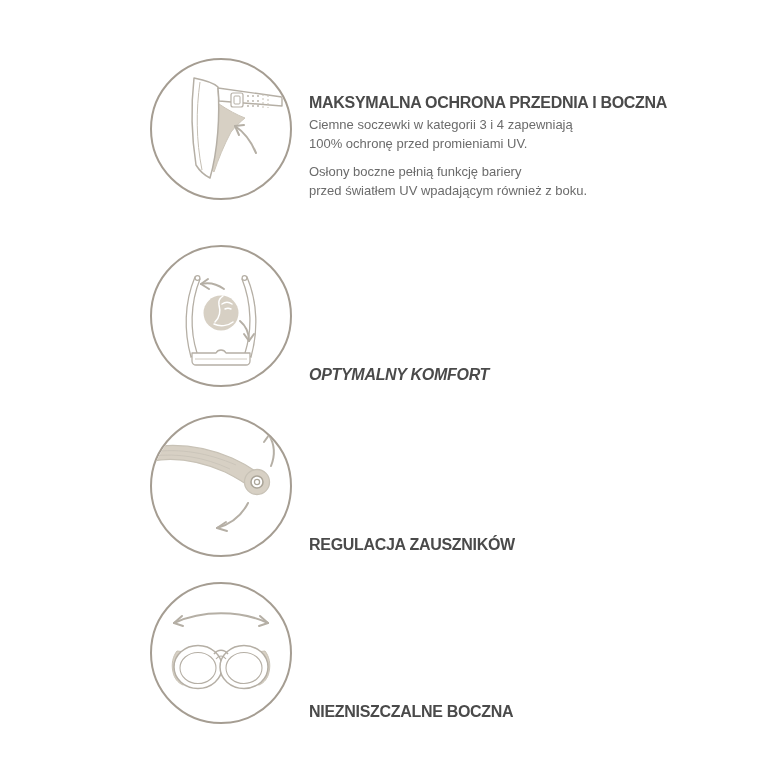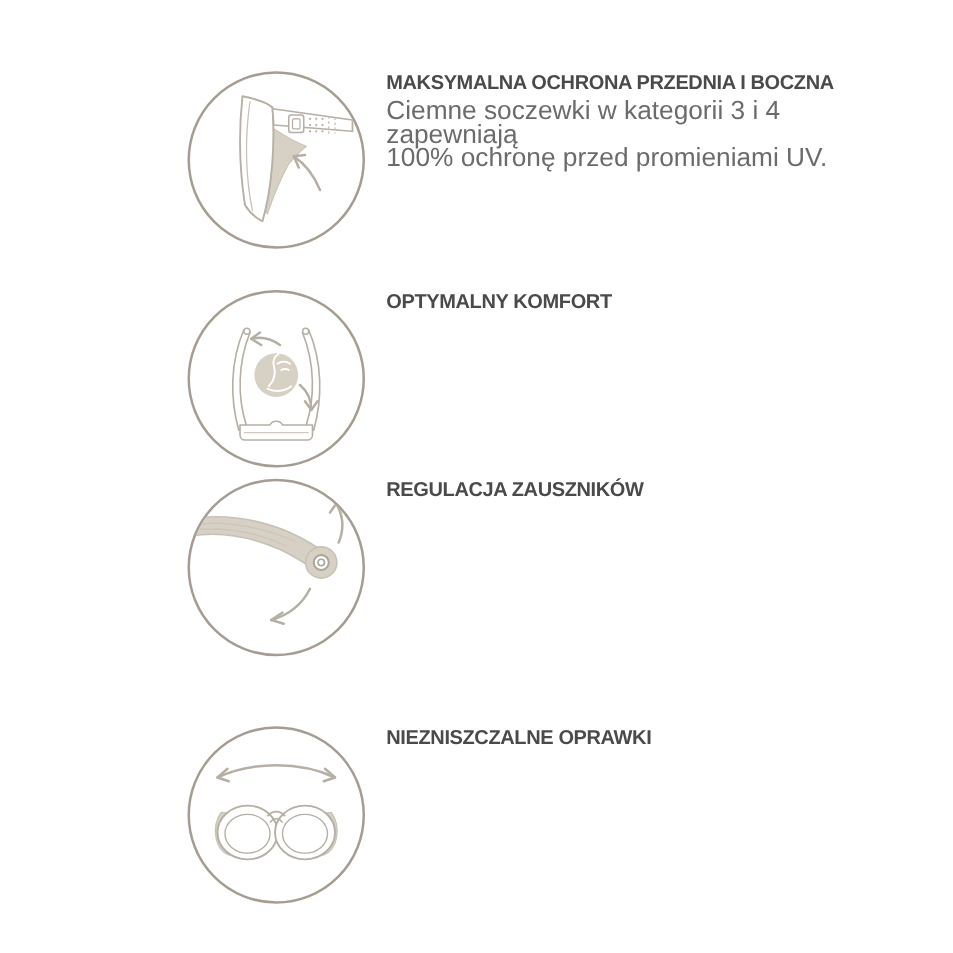--- a/index.html
+++ b/index.html
@@ -8,25 +8,25 @@
     background:#ffffff;
     font-family:"Liberation Sans", sans-serif;
     position:relative;
     overflow:hidden;
   }
   .row{
     position:absolute;
     left:0;right:0;
     height:143px;
     display:flex;
-    align-items:flex-start;
+    align-items:flex-end;
   }
   .row-1{top:57px;}
-  .row-2{top:232px;}
-  .row-3{top:383px;}
+  .row-2{top:244px;font-style:italic;}
+  .row-3{top:414px;}
   .row-4{top:581px;}
   .icon-circle{
     flex:0 0 auto;
     width:138px;height:138px;
     margin-left:150px;
     border:2.5px solid #a59d92;
     border-radius:50%;
     background:#ffffff;
     overflow:hidden;
   }
@@ -38,21 +38,21 @@
   .text-block h2{
     margin:0 0 3px 0;
     font-size:16px;
     line-height:19px;
     font-weight:bold;
     letter-spacing:-0.3px;
     color:#4a4a4a;
   }
   .text-block p{
     margin:0 0 9px 0;
-    font-size:21px;
+    font-size:13px;
     line-height:19px;
     color:#6b6b6b;
     white-space:pre-line;
   }
   .text-block p:last-child{margin-bottom:0;}
 </style>
 </head>
 <body>
 
 <div class="row row-1">
@@ -83,20 +83,22 @@
       <path d="M111,34 L111,49 M116,35 L116,48" stroke="#c5bfb4" stroke-width="1" stroke-dasharray="2,2"></path>
 
       <path d="M104,93 C99,81 92,72 83,66" fill="none" stroke="#b5afa5" stroke-width="2" stroke-linecap="round"></path>
       <path d="M83,66 L92,65 M83,66 L87,75" fill="none" stroke="#b5afa5" stroke-width="2" stroke-linecap="round"></path>
     </svg>
   </div>
   <div class="text-block">
     <h2>MAKSYMALNA OCHRONA PRZEDNIA I BOCZNA</h2>
     <p>Ciemne soczewki w kategorii 3 i 4 zapewniają
 100% ochronę przed promieniami UV.</p>
+    <p>Osłony boczne pełnią funkcję bariery
+przed światłem UV wpadającym również z boku.</p>
   </div>
 </div>
 
 <div class="row row-2">
   <div class="icon-circle">
     <svg viewBox="0 0 138 138">
 
       <path d="M39,110 C32,85 32,56 43,30 L48,32 C38,57 38,84 45,106 Z" fill="#ffffff" stroke="#b5afa5" stroke-width="1.3"></path>
       <circle cx="45.5" cy="31" r="2.4" fill="#ffffff" stroke="#b5afa5" stroke-width="1.2"></circle>
       <path d="M99,110 C106,85 106,56 95,30 L90,32 C100,57 100,84 93,106 Z" fill="#ffffff" stroke="#b5afa5" stroke-width="1.3"></path>
@@ -167,15 +169,15 @@
       <ellipse cx="46" cy="83" rx="24" ry="21.5" fill="#ffffff" stroke="#b5afa5" stroke-width="1.5"></ellipse>
       <ellipse cx="46" cy="84" rx="18" ry="15.5" fill="none" stroke="#b5afa5" stroke-width="1.1"></ellipse>
       <ellipse cx="92" cy="83" rx="24" ry="21.5" fill="#ffffff" stroke="#b5afa5" stroke-width="1.5"></ellipse>
       <ellipse cx="92" cy="84" rx="18" ry="15.5" fill="none" stroke="#b5afa5" stroke-width="1.1"></ellipse>
 
       <path d="M62,70 C66,65 72,65 76,70" fill="none" stroke="#b5afa5" stroke-width="1.5"></path>
       <path d="M64,75 C67,71 71,71 74,75" fill="none" stroke="#b5afa5" stroke-width="1.1"></path>
     </svg>
   </div>
   <div class="text-block">
-    <h2>NIEZNISZCZALNE OPRAWKI</h2>
+    <h2>NIEZNISZCZALNE BOCZNA</h2>
   </div>
 </div>
 
 </body></html>

